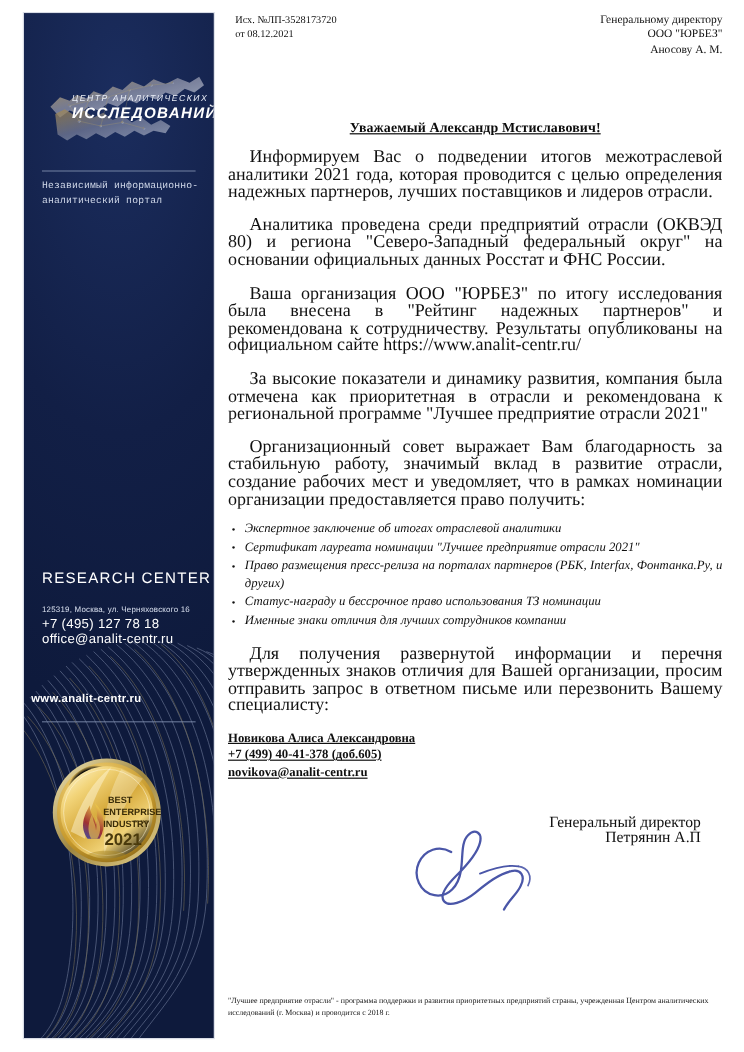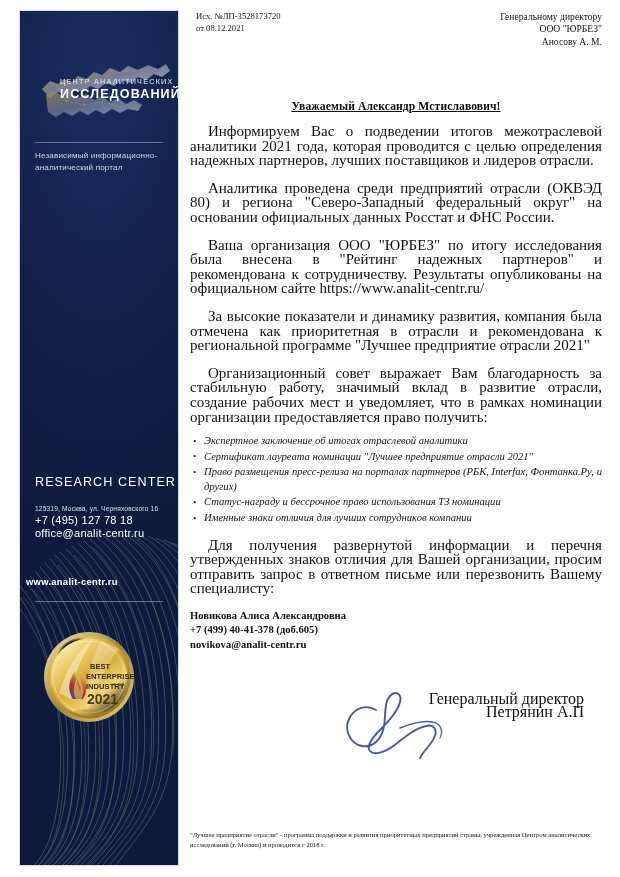--- a/index.html
+++ b/index.html
@@ -39,20 +39,21 @@
     background:
       radial-gradient(ellipse 150% 60% at 50% 8%, #1b2d5e 0%, #121f46 55%, #0e1a3c 100%);
   }
 
   
   .logo-block {
     position: absolute;
     left: 0; top: 44px;
     width: 181px;
     height: 72px;
+    font-style: italic;
   }
   .logo-map {
     position: absolute;
     left: 8px; top: 0px;
     width: 148px; height: 70px;
     opacity: 0.95;
   }
   .logo-text-wrap {
     position: absolute;
     left: 40px; top: 22px;
@@ -84,21 +85,21 @@
     width: 128px;
     opacity: .75;
   }
   #divider-top { top: 131px; }
   #divider-bottom { top: 590px; }
 
   .tagline {
     position: absolute;
     left: 15px; top: 139px;
     width: 138px;
-    font-family: Liberation Sans, sans-serif;
+    font-family: Liberation Mono, monospace;
     font-size: 8.1px;
     line-height: 11.5px;
     color: #cfd7e8;
     letter-spacing: .15px;
   }
 
   .brand-title {
     position: absolute;
     left: 15px; top: 440px;
     font-family: "Liberation Sans", sans-serif;
@@ -232,35 +233,36 @@
     left: 3px;
     top: -0.5px;
     font-size: 9px;
   }
   .signoff {
     margin-top: 1px;
     font-size: 10.6px;
     line-height: 14.4px;
     font-weight: bold;
     color: #101010;
+    text-decoration: underline;
   }
 
   
   #sig-area {
     position: absolute;
     left: 340px;
     top: 676px;
     width: 262px;
     height: 92px;
   }
   .sig-title {
     position: absolute;
-    right: 18px; top: 16px;
+    right: 18px; top: 2px;
     text-align: right;
-    font-size: 16px;
+    font-size: 13px;
     line-height: 13.4px;
     color: #101010;
     white-space: nowrap;
     margin-left: 27px;
   }
   #signature-svg {
     position: absolute;
     left: 0px;
     top: 12px;
     width: 150px;

